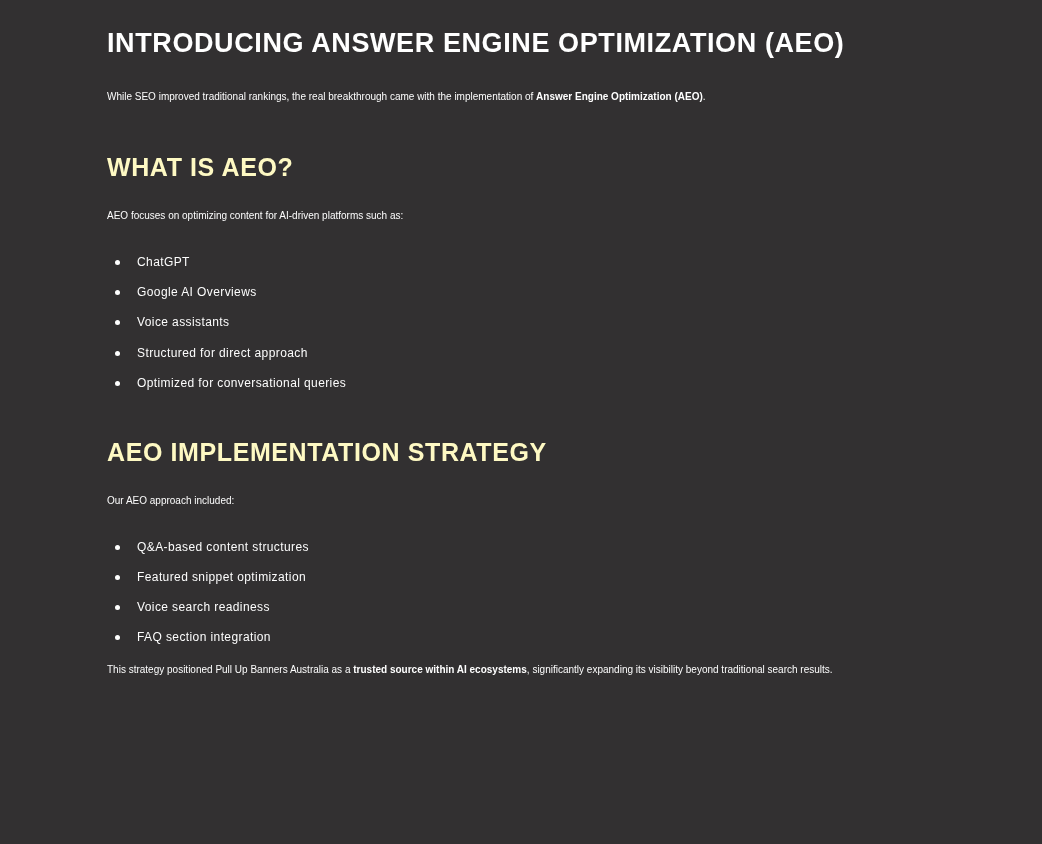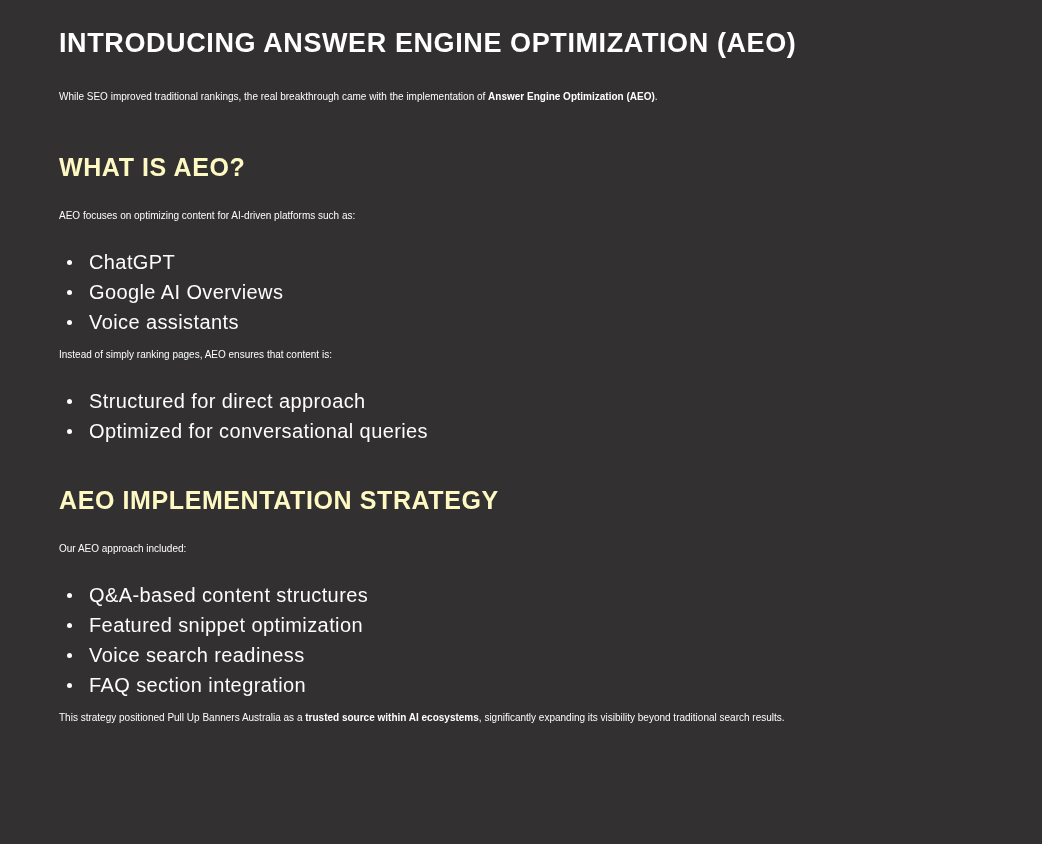--- a/index.html
+++ b/index.html
@@ -7,21 +7,21 @@
     width: 1042px;
     height: 844px;
     overflow: hidden;
   }
   body {
     background: #323031;
     color: #ffffff;
     font-family: "Liberation Sans", sans-serif;
   }
   main.article {
-    padding: 30px 74px 0 59px;
+    padding: 30px 74px 0 107px;
   }
   h1.page-title {
     font-size: 27px;
     line-height: 1;
     font-weight: bold;
     letter-spacing: 0.6px;
     margin: 0 0 30px 0;
     color: #ffffff;
   }
   h2.section-heading {
@@ -42,21 +42,21 @@
     font-weight: bold;
     color: #ffffff;
   }
   ul.bullet-list {
     list-style: none;
     margin: 0 0 14px 0;
     padding: 0 0 0 8px;
   }
   ul.bullet-list li {
     position: relative;
-    font-size: 20px;
+    font-size: 12px;
     line-height: 17px;
     letter-spacing: 0.4px;
     padding-left: 22px;
     margin-bottom: 13px;
     color: #fdfdfd;
   }
   ul.bullet-list li::before {
     content: "";
     position: absolute;
     left: 0;
@@ -84,21 +84,20 @@
     <h2 class="section-heading">WHAT IS AEO?</h2>
 
     <p class="paragraph">AEO focuses on optimizing content for AI-driven platforms such as:</p>
 
     <ul class="bullet-list">
       <li>ChatGPT</li>
       <li>Google AI Overviews</li>
       <li>Voice assistants</li>
     </ul>
 
-    <p class="paragraph">Instead of simply ranking pages, AEO ensures that content is:</p>
 
     <ul class="bullet-list">
       <li>Structured for direct approach</li>
       <li>Optimized for conversational queries</li>
     </ul>
   </section>
 
   <section>
     <h2 class="section-heading">AEO IMPLEMENTATION STRATEGY</h2>
 

